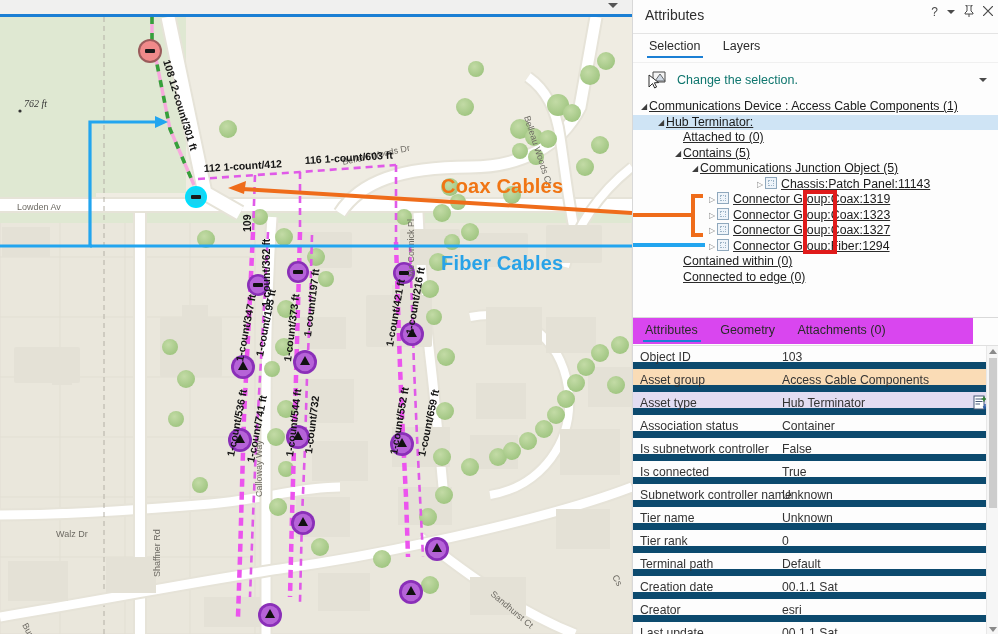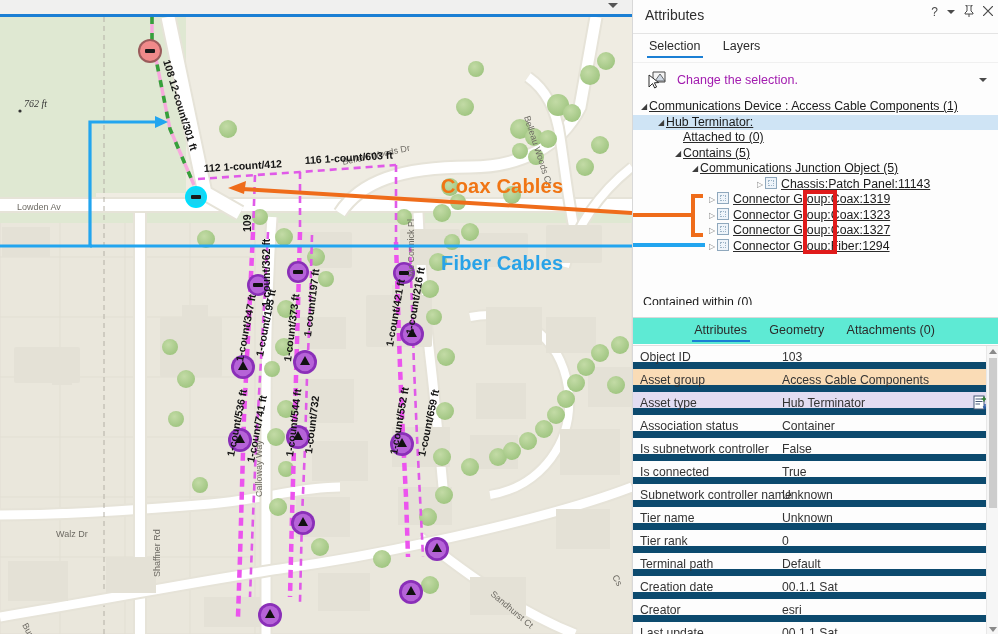--- a/index.html
+++ b/index.html
@@ -33,34 +33,34 @@
   .panel-ctrls{position:absolute;right:6px;top:5px;display:flex;gap:9px;align-items:center;color:#4a4a4a;font-size:12px;}
   .panel-ctrls span{cursor:default;line-height:12px;}
   .ctrl-caret{width:0;height:0;border-left:4px solid transparent;border-right:4px solid transparent;border-top:4px solid #4a4a4a;display:inline-block;}
 
   .tabs-top{position:relative;height:28px;padding-left:12px;background:#fdfdfd;}
   .tab{display:inline-block;font-size:12.5px;color:#2b2b2b;padding:5px 5px 5px 4px;margin-right:10px;position:relative;cursor:default;}
   .tab.active:after{content:"";position:absolute;left:2px;right:2px;bottom:0;height:2px;background:#1b7fd4;}
 
   .sel-row{position:relative;height:34px;border-top:1px solid #f0f0f0;}
   .sel-icon{position:absolute;left:13px;top:6px;width:22px;height:22px;}
-  .sel-label{position:absolute;left:44px;top:10px;font-size:12.5px;color:#a21caf;}
+  .sel-label{position:absolute;left:44px;top:10px;font-size:12.5px;color:#0f766e;}
   .sel-caret{position:absolute;right:12px;top:15px;width:0;height:0;border-left:4px solid transparent;border-right:4px solid transparent;border-top:4px solid #4a4a4a;}
 
   .tree{position:relative;height:206px;padding-top:2px;overflow:hidden;font-size:12.3px;text-decoration:underline;}
   .tnode{position:relative;height:15.5px;line-height:15.5px;white-space:nowrap;color:#1b1b1b;}
   .tnode.sel{background:#cfe4f5;}
   .tw{display:inline-block;width:10px;text-align:center;color:#3d3d3d;font-size:8px;vertical-align:middle;}
   .tw.closed{color:#8a8a8a;}
   .cbox{display:inline-block;width:10px;height:10px;border:1px solid #8fa8bd;background:#eef4fa;vertical-align:-1px;margin-right:4px;position:relative;}
   .cbox:after{content:"";position:absolute;left:2px;top:2px;right:2px;bottom:2px;border:1px dotted #9db4c7;}
 
   .panel-sep{position:absolute;left:0;right:0;height:1px;background:#d9d9d9;}
 
-  .tabs-bot{position:absolute;left:0;top:318px;width:366px;height:26px;padding-left:8px;background:#5eead4;box-sizing:border-box;text-align:center;}
+  .tabs-bot{position:absolute;left:0;top:318px;width:340px;height:26px;padding-left:8px;background:#d946ef;box-sizing:border-box;}
 
   .attr-table{position:absolute;left:0;top:345px;width:366px;height:289px;overflow:hidden;border-top:1px solid #e0e0e0;}
   .arow{position:relative;height:23px;border-bottom:7px solid #0c4a6e;font-size:12.2px;color:#333;box-sizing:border-box;}
   .aname{position:absolute;left:7px;top:4px;}
   .aval{position:absolute;left:149px;top:4px;}
   .arow.hl-orange{background:#fadcb6;}
   .arow.hl-purple{background:#e3ddf2;}
   .row-icon{position:absolute;right:11px;top:3px;width:15px;height:16px;}
   .vscroll{position:absolute;right:0;top:0;width:12px;height:289px;background:#f6f6f6;border-left:1px solid #e8e8e8;}
   .vthumb{position:absolute;left:2px;top:12px;width:8px;height:150px;background:#cdcdcd;}
@@ -428,21 +428,21 @@
         <div class="tnode" style="padding-left: 6px;"><span class="tw">◢</span><span>Communications Device : Access Cable Components (1)</span></div>
         <div class="tnode sel" style="padding-left: 23px;"><span class="tw">◢</span><span>Hub Terminator:</span></div>
         <div class="tnode" style="padding-left: 40px;"><span class="tw"></span><span>Attached to (0)</span></div>
         <div class="tnode" style="padding-left: 40px;"><span class="tw">◢</span><span>Contains (5)</span></div>
         <div class="tnode" style="padding-left: 57px;"><span class="tw">◢</span><span>Communications Junction Object (5)</span></div>
         <div class="tnode" style="padding-left: 74px; margin-left: 48px;"><span class="tw closed">▷</span><span class="cbox"></span><span>Chassis:Patch Panel:11143</span></div>
         <div class="tnode" style="padding-left: 74px;"><span class="tw closed">▷</span><span class="cbox"></span><span>Connector Group:Coax:1319</span></div>
         <div class="tnode" style="padding-left: 74px;"><span class="tw closed">▷</span><span class="cbox"></span><span>Connector Group:Coax:1323</span></div>
         <div class="tnode" style="padding-left: 74px;"><span class="tw closed">▷</span><span class="cbox"></span><span>Connector Group:Coax:1327</span></div>
         <div class="tnode" style="padding-left: 74px;"><span class="tw closed">▷</span><span class="cbox"></span><span>Connector Group:Fiber:1294</span></div>
-        <div class="tnode" style=" margin-top: 41px;"><span class="tw"></span><span>Contained within (0)</span></div>
+        <div class="tnode" style="padding-left: 40px;"><span class="tw"></span><span>Contained within (0)</span></div>
         <div class="tnode" style="padding-left: 40px;"><span class="tw"></span><span>Connected to edge (0)</span></div>
       </div>
 
     <div class="panel-sep" style="top:317px;"></div>
 
     <div class="tabs-bot">
       <span class="tab active">Attributes</span>
       <span class="tab">Geometry</span>
       <span class="tab">Attachments (0)</span>
     </div>

